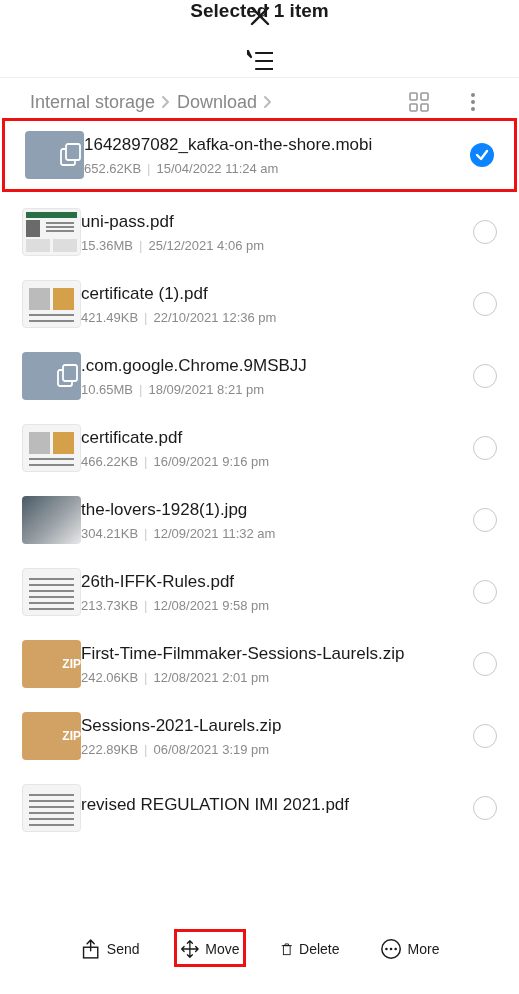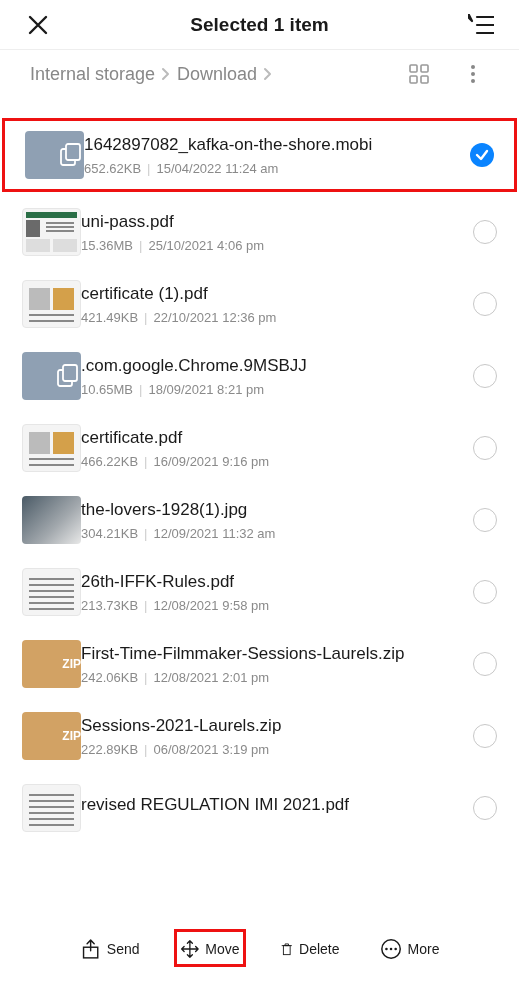--- a/index.html
+++ b/index.html
@@ -7,26 +7,27 @@
   body {
     width: 519px;
     height: 994px;
     background: #fff;
     font-family: -apple-system, Helvetica, Arial, sans-serif;
     color: #1a1a1a;
     position: relative;
     overflow: hidden;
   }
   .header {
-    height: 50px;
+    height: 78px;
     display: flex;
     align-items: center;
     justify-content: space-between;
     padding: 0 22px;
     border-bottom: 1px solid #eee;
+    flex-direction: column;
   }
   .header .title {
     font-size: 19px;
     font-weight: 700;
     position: absolute;
     left: 50%;
     transform: translateX(-50%);
   }
   .icon-btn {
     display: flex;
@@ -256,21 +257,21 @@
             <div class="pdf-line"></div>
           </div>
         </div>
       <div style="height:14px;display:flex;gap:3px;margin-top:2px;">
           <div style="flex:1;background:#ddd;"></div>
           <div style="flex:1;background:#ddd;"></div>
         </div>
     </div>
     <div class="text-col">
       <div class="fname">uni-pass.pdf</div>
-      <div class="fmeta"><span>15.36MB</span><span class="sep">|</span><span>25/10/2021 4:06 pm</span></div>
+      <div class="fmeta"><span>15.36MB</span><span class="sep">|</span><span>25/12/2021 4:06 pm</span></div>
     </div>
     <div class="check"></div>
   </div>
 
   <div class="row">
     <div class="thumb pdf-thumb">
       <div class="pdf-2col">
           <div class="pdf-col"></div>
           <div class="pdf-col" style="background:#d4a04a"></div>
         </div>

